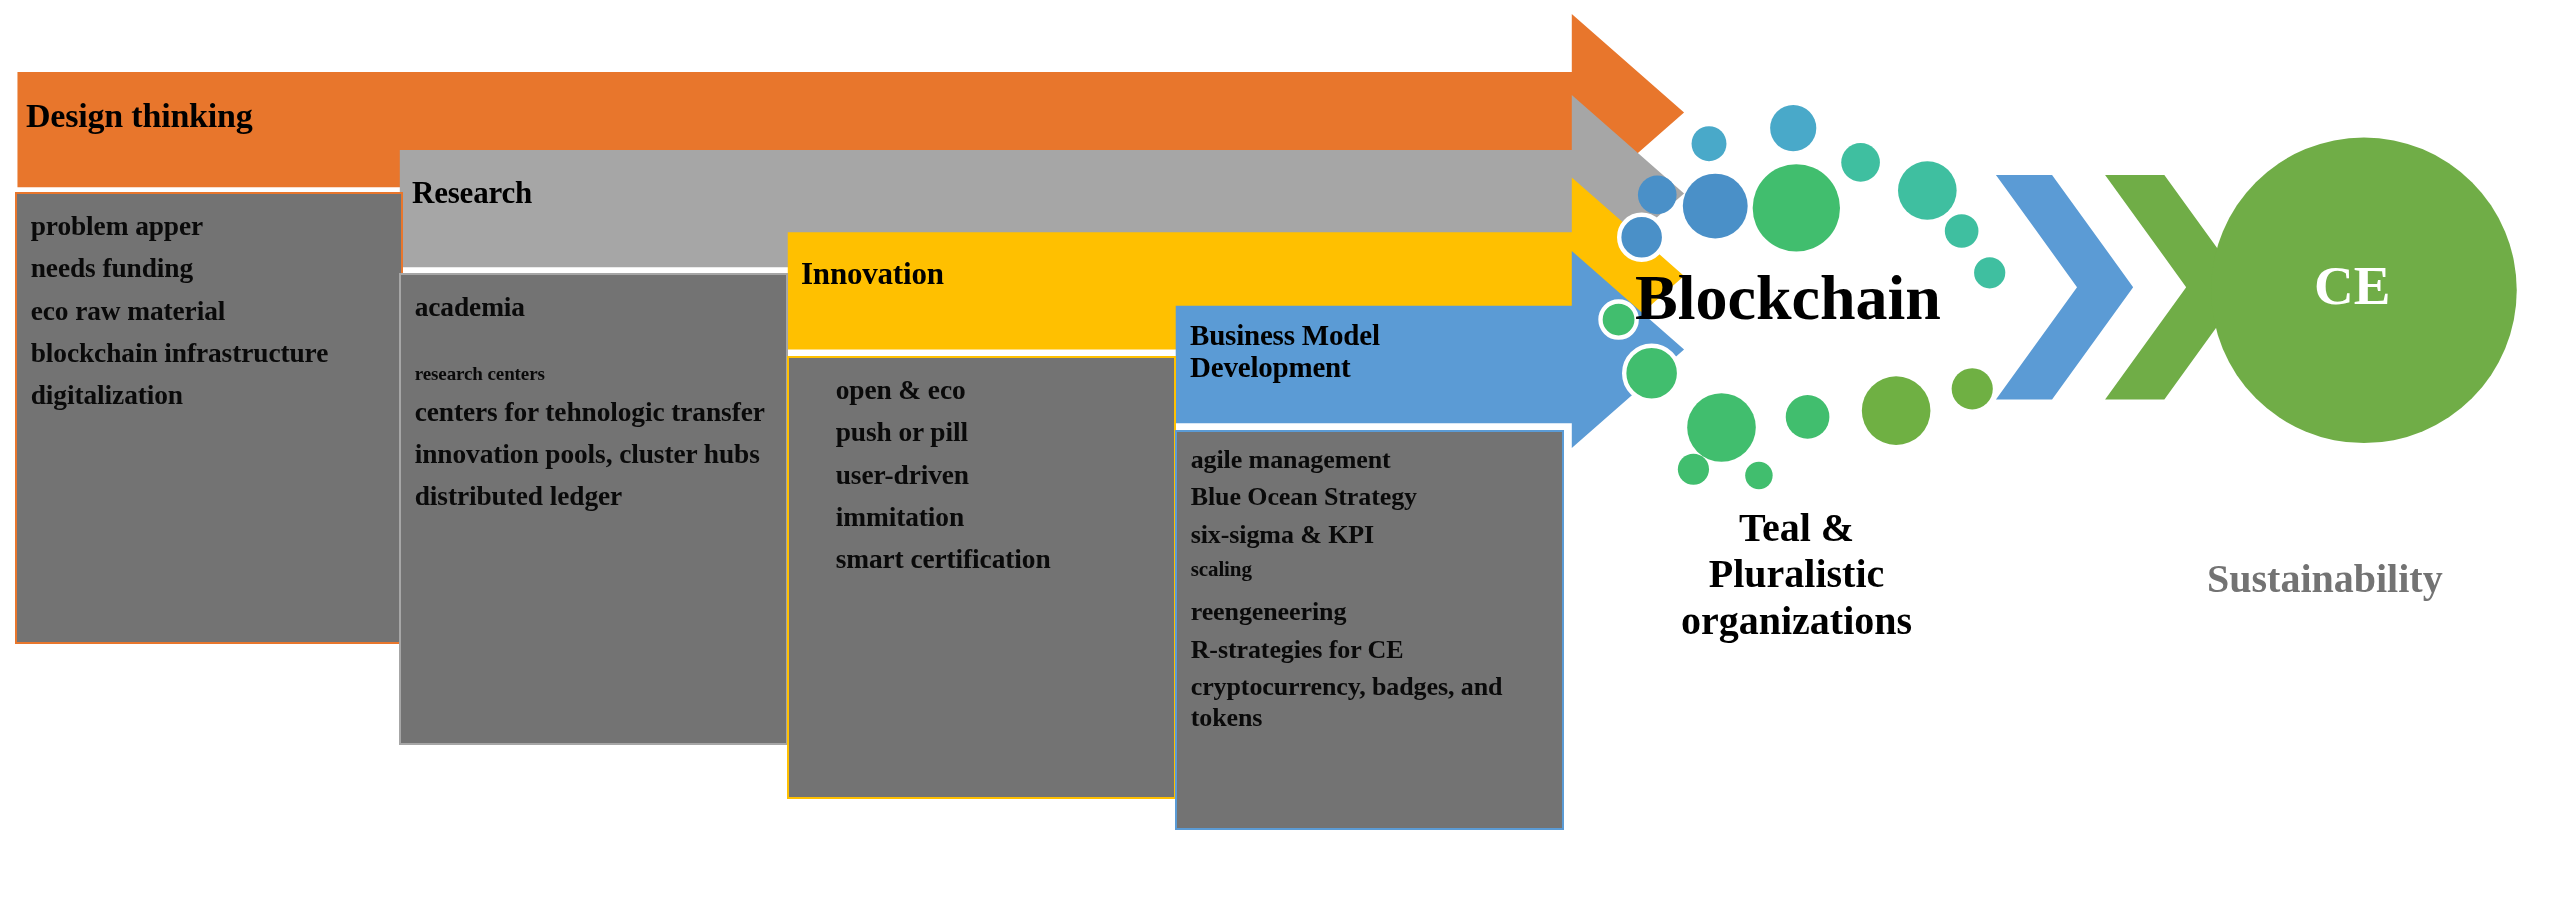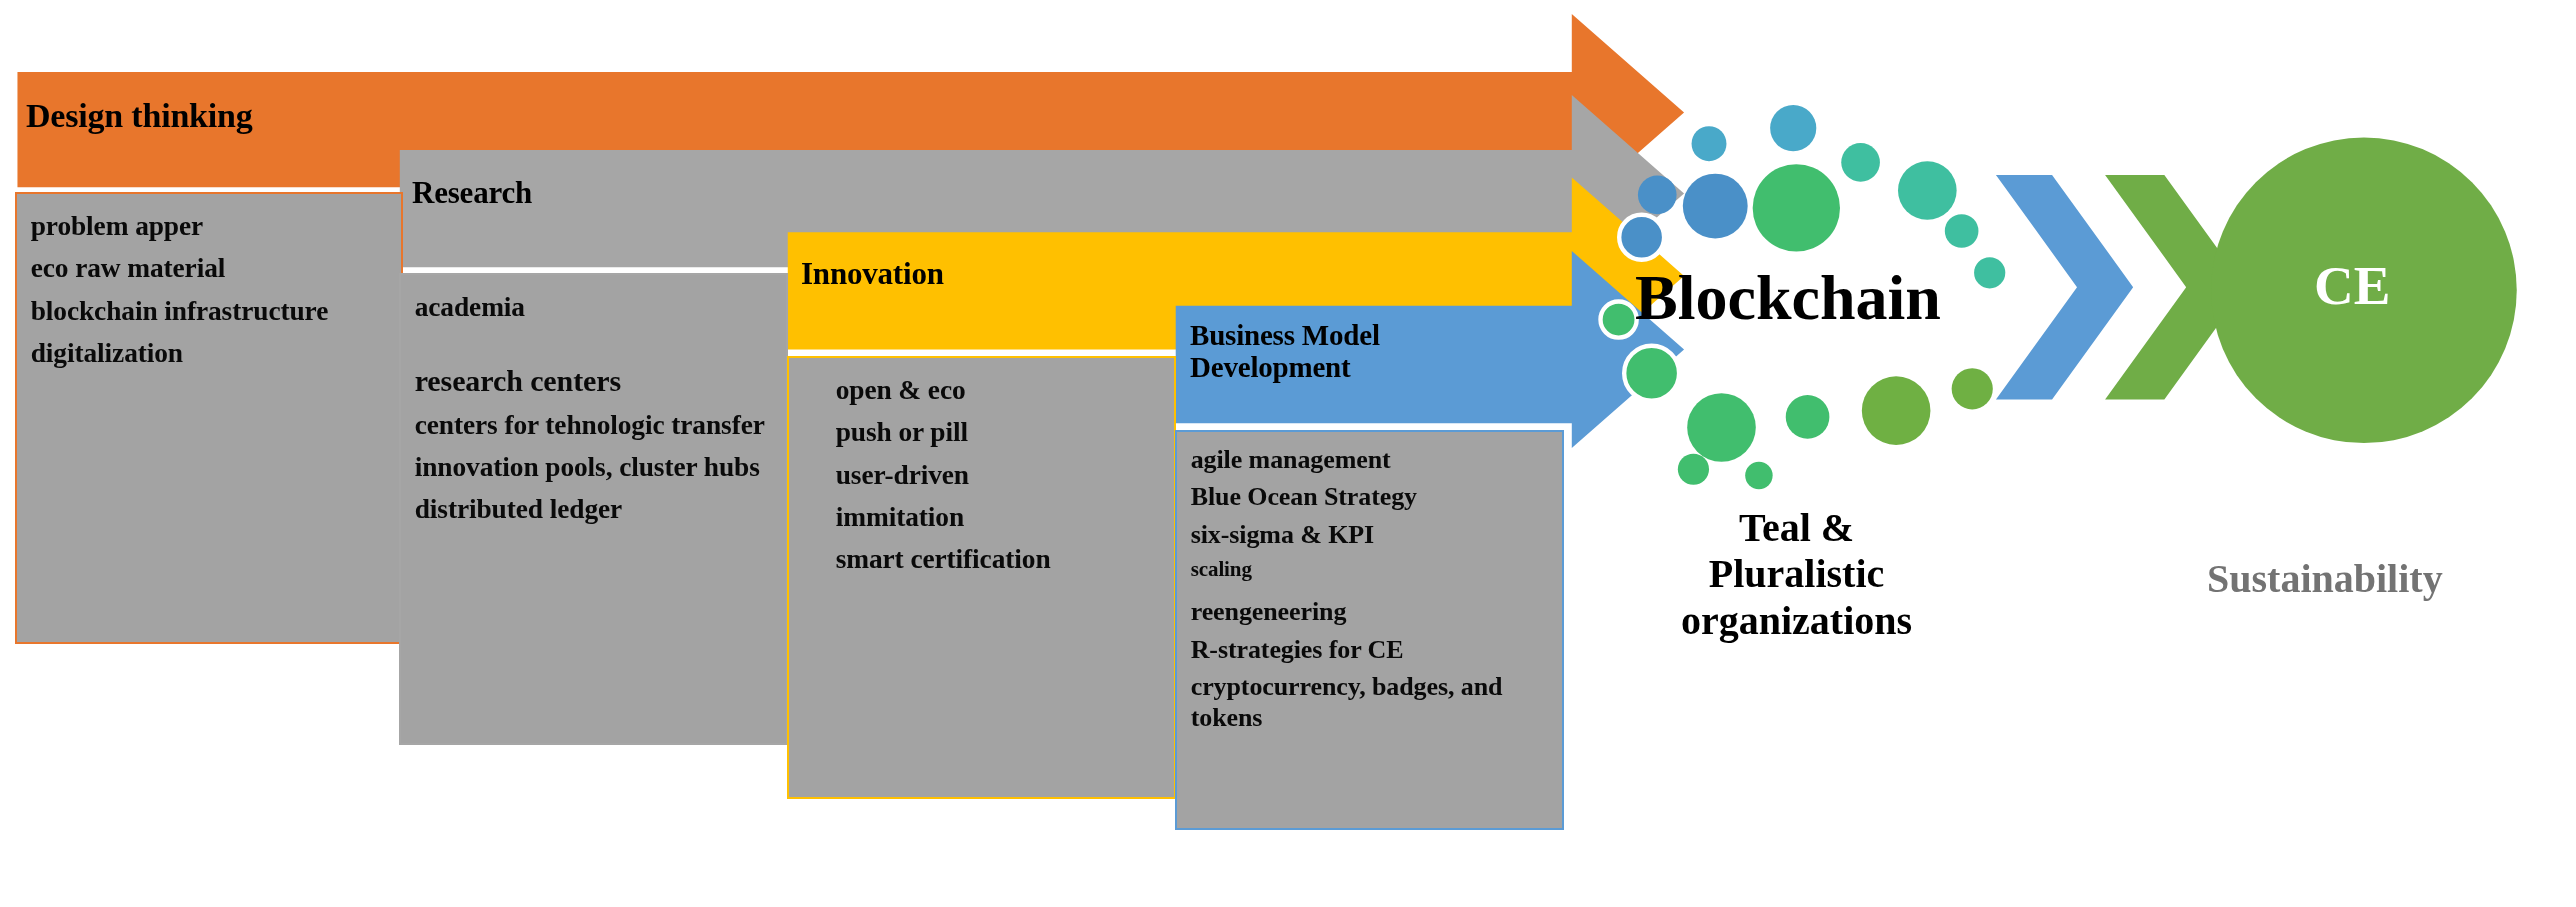--- a/index.html
+++ b/index.html
@@ -14,21 +14,21 @@
   .stage-label{
     position:absolute;
     font-weight:bold;
     color:#000000;
     white-space:pre-line;
     line-height:1.12;
     letter-spacing:-0.2px;
   }
   .detail-box{
     position:absolute;
-    background:#a3a3a3;
+    background:#737373;
     box-sizing:border-box;
     border-style:solid;
     border-width:2.5px;
     z-index:4;
   }
   .detail-box ul{
     list-style:none;
     margin:0;
     padding:16px 0 0 13.7px;
   }
@@ -121,31 +121,32 @@
   <div class="stage-label" style="left:412px; top:176px; font-size:31px;">Research</div>
 
   <div class="stage-label" style="left:801px; top:257px; font-size:31px;font-family:Liberation Serif, serif;">Innovation</div>
 
   <div class="stage-label" style="left:1190px; top:319px; font-size:29px;">Business Model
 Development</div>
 
   <div class="detail-box" style="left:15px; top:192px; width:388px; height:452px; border-color:#E8762C;">
     <ul>
       <li style="font-size:27.4px;">problem  apper</li>
+      <li style="font-size:27.4px;">needs funding</li>
       <li style="font-size:27.4px;">eco raw  material</li>
       <li style="font-size:27.4px;">blockchain
 infrastructure</li>
       <li style="font-size:27.4px;">digitalization</li>
     </ul>
   </div>
 
   <div class="detail-box" style="left:399px; top:273px; width:389px; height:472px; border-color:#A6A6A6;">
     <ul>
       <li style="font-size:27.4px;">academia</li>
-      <li style="font-size:30px;margin-top:40px;">research centers</li>
+      <li style="font-size:19px;margin-top:40px;">research centers</li>
       <li style="font-size:27.4px;">centers for tehnologic
 transfer</li>
       <li style="font-size:27.4px;">innovation   pools,
 cluster hubs</li>
       <li style="font-size:27.4px;">distributed  ledger</li>
     </ul>
   </div>
 
   <div class="detail-box" style="left:787px; top:356px; width:389px; height:443px; border-color:#FFC000;padding-left:33px;">
     <ul>

